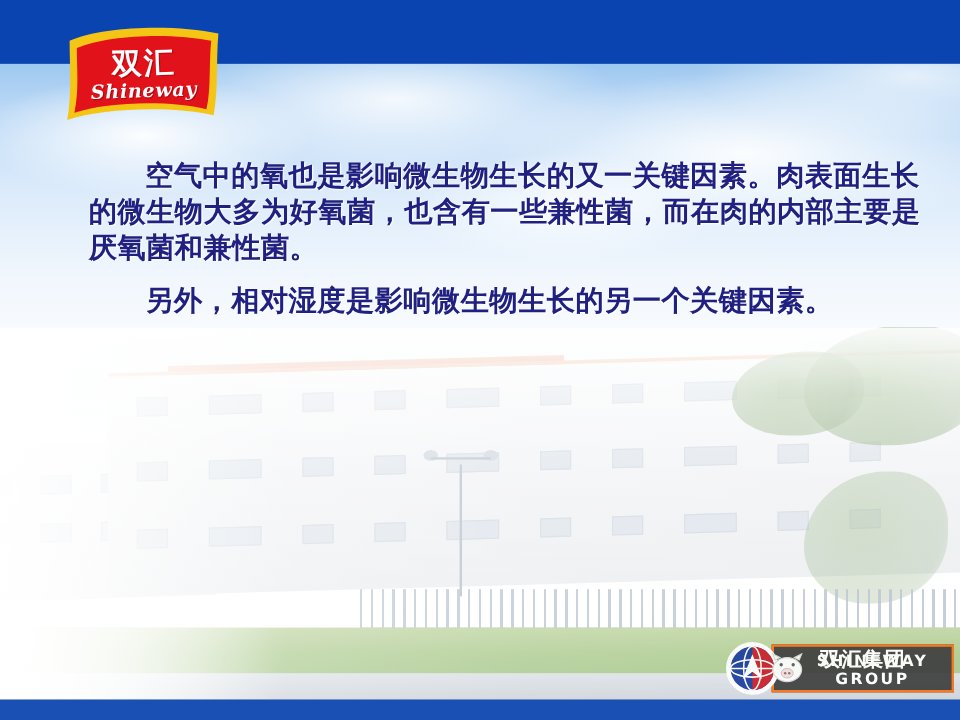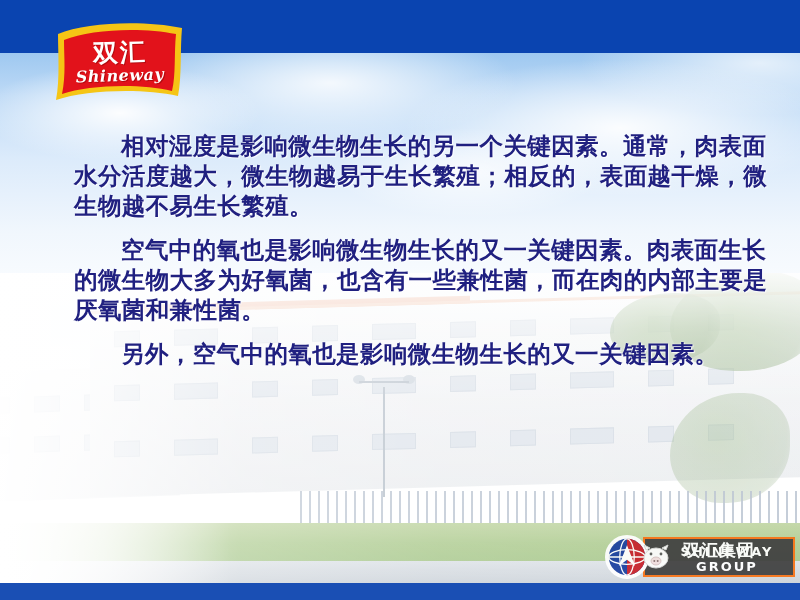--- a/index.html
+++ b/index.html
@@ -422,23 +422,22 @@
   <div class="logo">
     <svg viewBox="0 0 136 84" xmlns="http://www.w3.org/2000/svg" aria-hidden="true">
       <path d="M6,14 C34,2 92,0 130,8 C128,30 130,56 126,76 C90,68 34,70 4,80 C8,58 6,34 6,14 Z" fill="#f5c515"></path>
       <path d="M12,20 C38,9 90,7 124,14 C122,33 124,55 120,71 C88,63 36,65 10,74 C14,54 12,38 12,20 Z" fill="#e2121b"></path>
     </svg>
     <div class="logo-cn">双汇</div>
     <div class="logo-en">Shineway</div>
   </div>
 
   <div class="content">
-    <p class="para">相对湿度是影响微生物生长的另一个关键因素。通常，肉表面水分活度越大，微生物越易于生长繁殖；相反的，表面越干燥，微生物越不易生长繁殖。</p>
     <p class="para">空气中的氧也是影响微生物生长的又一关键因素。肉表面生长的微生物大多为好氧菌，也含有一些兼性菌，而在肉的内部主要是厌氧菌和兼性菌。</p>
-    <p class="para">另外，空气中的氧也是影响微生物生长的又一关键因素。</p>
+    <p class="para">另外，相对湿度是影响微生物生长的另一个关键因素。</p>
   </div>
 
   <div class="badge">
     <div class="badge-banner">
       <div class="badge-cn">双汇集团</div>
       <div class="badge-en">SHINEWAY GROUP</div>
     </div>
 
     <div class="badge-globe">
       <svg viewBox="0 0 44 44" xmlns="http://www.w3.org/2000/svg" aria-hidden="true">

